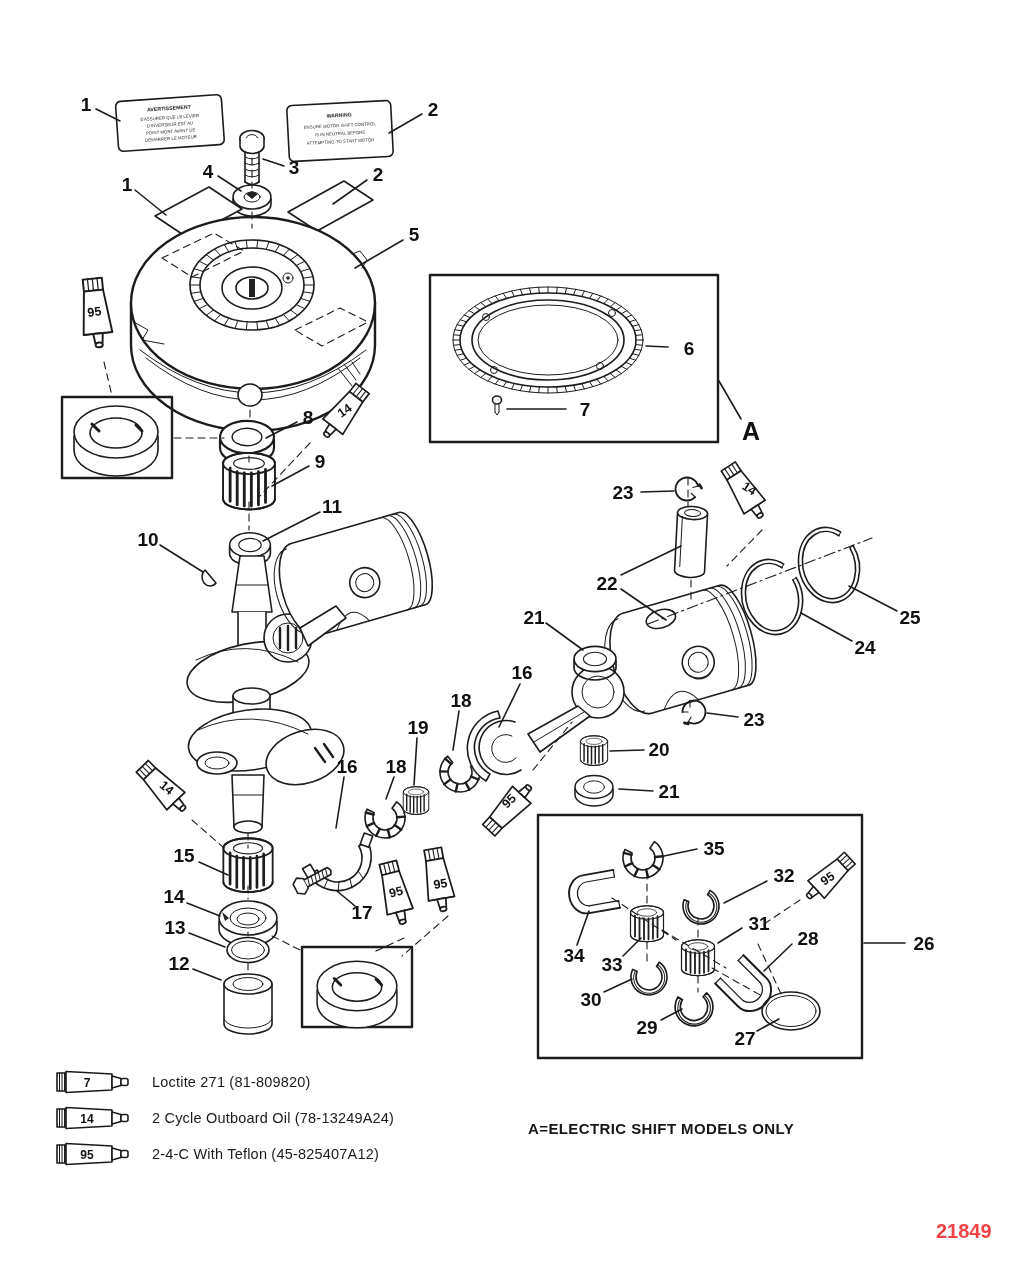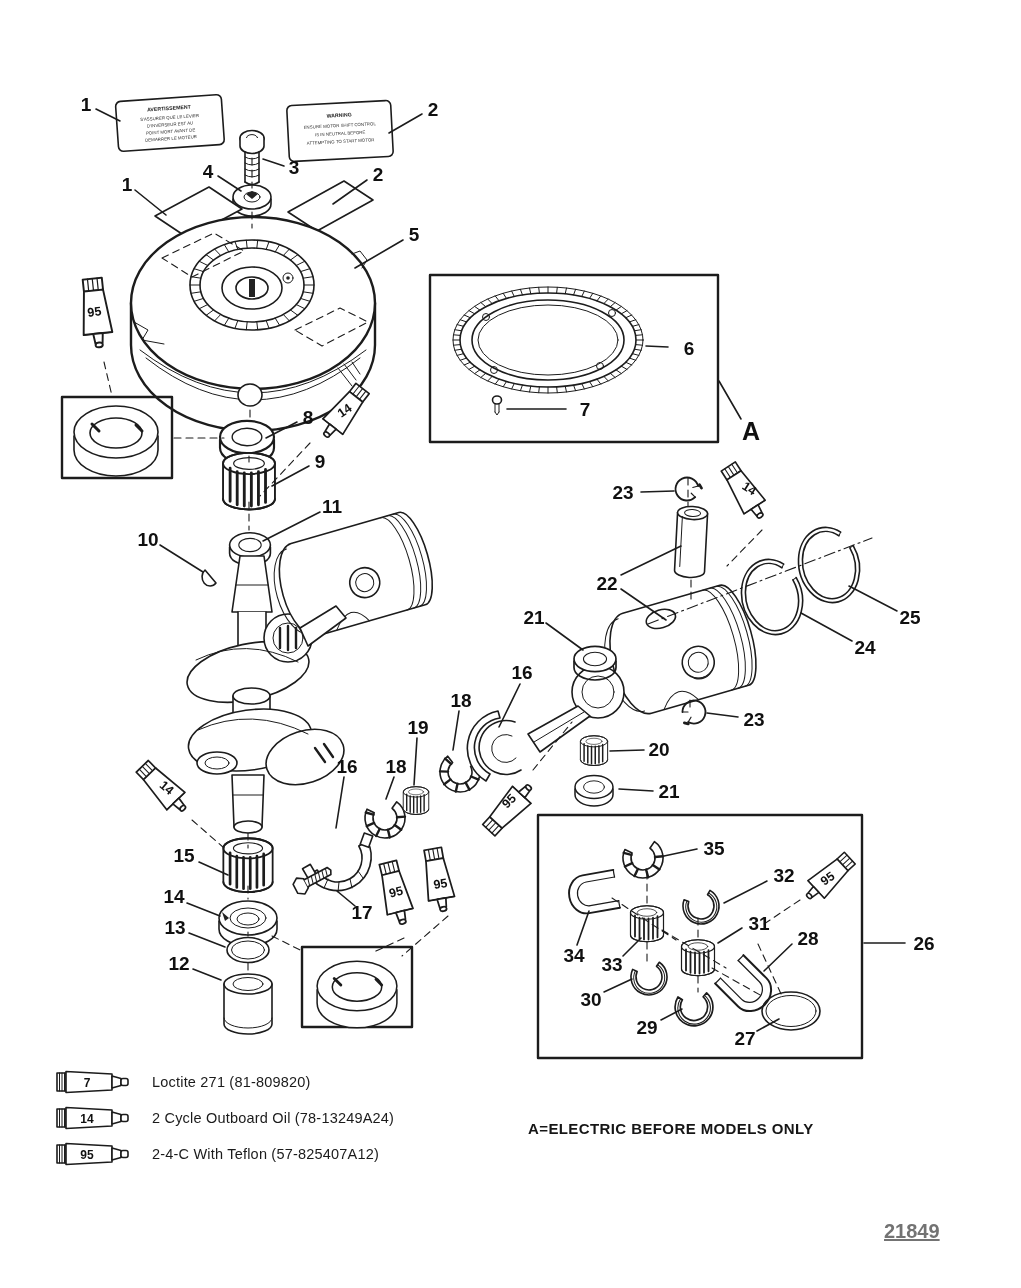--- a/index.html
+++ b/index.html
@@ -20,21 +20,21 @@
   .tl{font:700 12.5px "Liberation Sans",sans-serif;text-anchor:middle;}
   .dtt{font:700 5.2px "Liberation Sans",sans-serif;text-anchor:middle;fill:#222;}
   .dtl{font:400 4.4px "Liberation Sans",sans-serif;text-anchor:middle;fill:#333;}
   .legend{position:absolute;left:56px;top:1064px;}
   .legend-row{display:flex;align-items:center;gap:16px;height:36px;}
   .legend-row span{font:400 14.5px "Liberation Sans",sans-serif;color:#1b1b1b;letter-spacing:.2px;}
   .tube-ic{width:80px;height:28px;flex:0 0 auto;}
   .lg-num{font:700 12px "Liberation Sans",sans-serif;text-anchor:middle;}
   .note{position:absolute;left:528px;top:1120px;font:700 15px "Liberation Sans",sans-serif;
         color:#161616;letter-spacing:.4px;}
-  .dwg-num{position:absolute;left:884px;top:1220px;font:700 20px "Liberation Sans",sans-serif;color:#737373;text-decoration:underline;}
+  .dwg-num{position:absolute;left:936px;top:1220px;font:700 20px "Liberation Sans",sans-serif;color:#ef4444;}
 </style>
 </head>
 <body>
 
 <div id="stage">
 
 <svg id="art" width="1021" height="1288" viewBox="0 0 1021 1288">
 
   <defs>
     <g id="sym-tube">
@@ -447,20 +447,20 @@
   </div>
   <div class="legend-row">
     <svg class="tube-ic" viewBox="0 0 80 28">
       <rect class="f" x="1" y="5" width="9" height="18"></rect>
       <path class="t1" d="M3.5,5 V23 M6,5 V23 M8.5,5 V23"></path>
       <path class="f" d="M10,3.5 L10,24.5 L56,22 L56,6 Z"></path>
       <path class="f" d="M56,8 L65,10.5 L65,17.5 L56,20 Z"></path>
       <rect class="f" x="65" y="10.5" width="7" height="7" rx="2"></rect>
       <text class="lg-num" x="31" y="18.5">95</text>
     </svg>
-    <span>2-4-C  With Teflon (57-825407A12)</span>
+    <span>2-4-C  With Teflon (45-825407A12)</span>
   </div>
 </div>
 
-<div class="note">A=ELECTRIC BEFORE MODELS ONLY</div>
+<div class="note">A=ELECTRIC SHIFT MODELS ONLY</div>
 <div class="dwg-num">21849</div>
 
 </div>
 
 </body></html>

